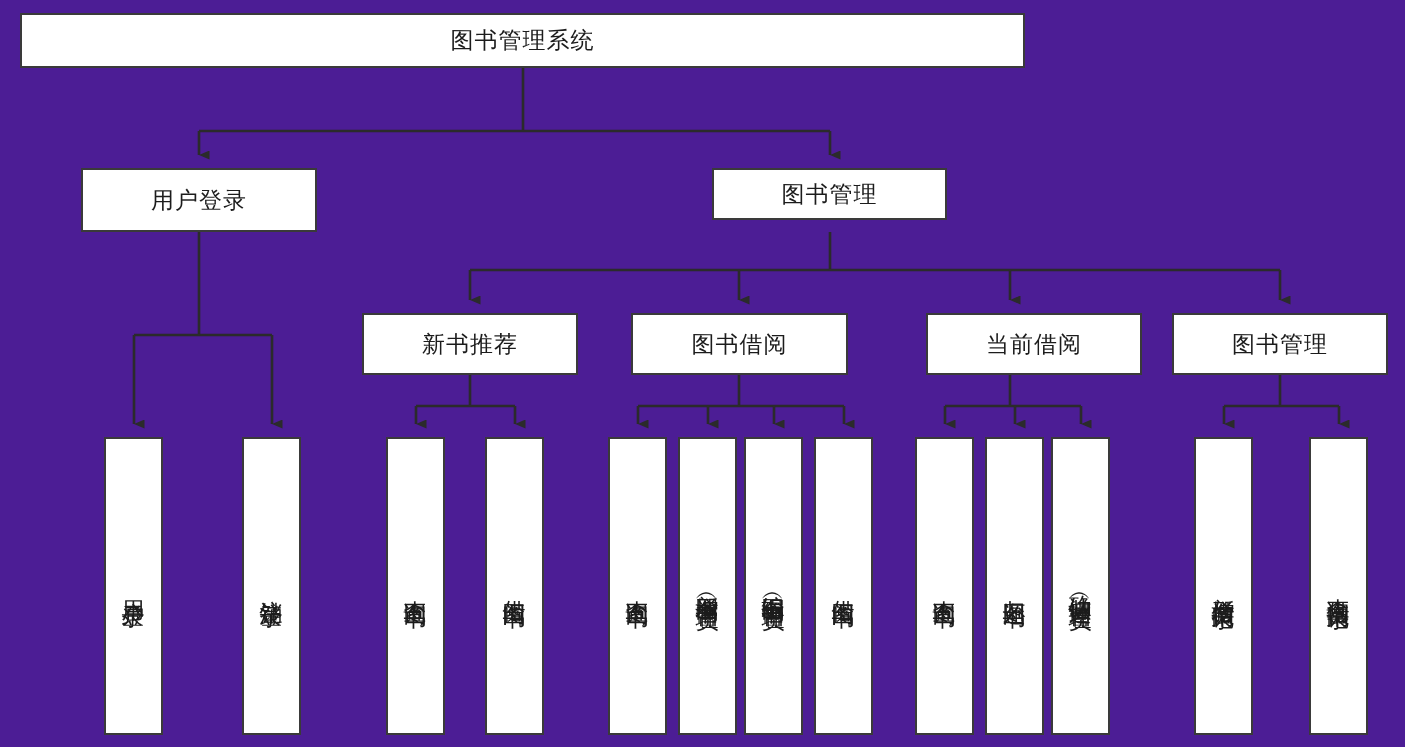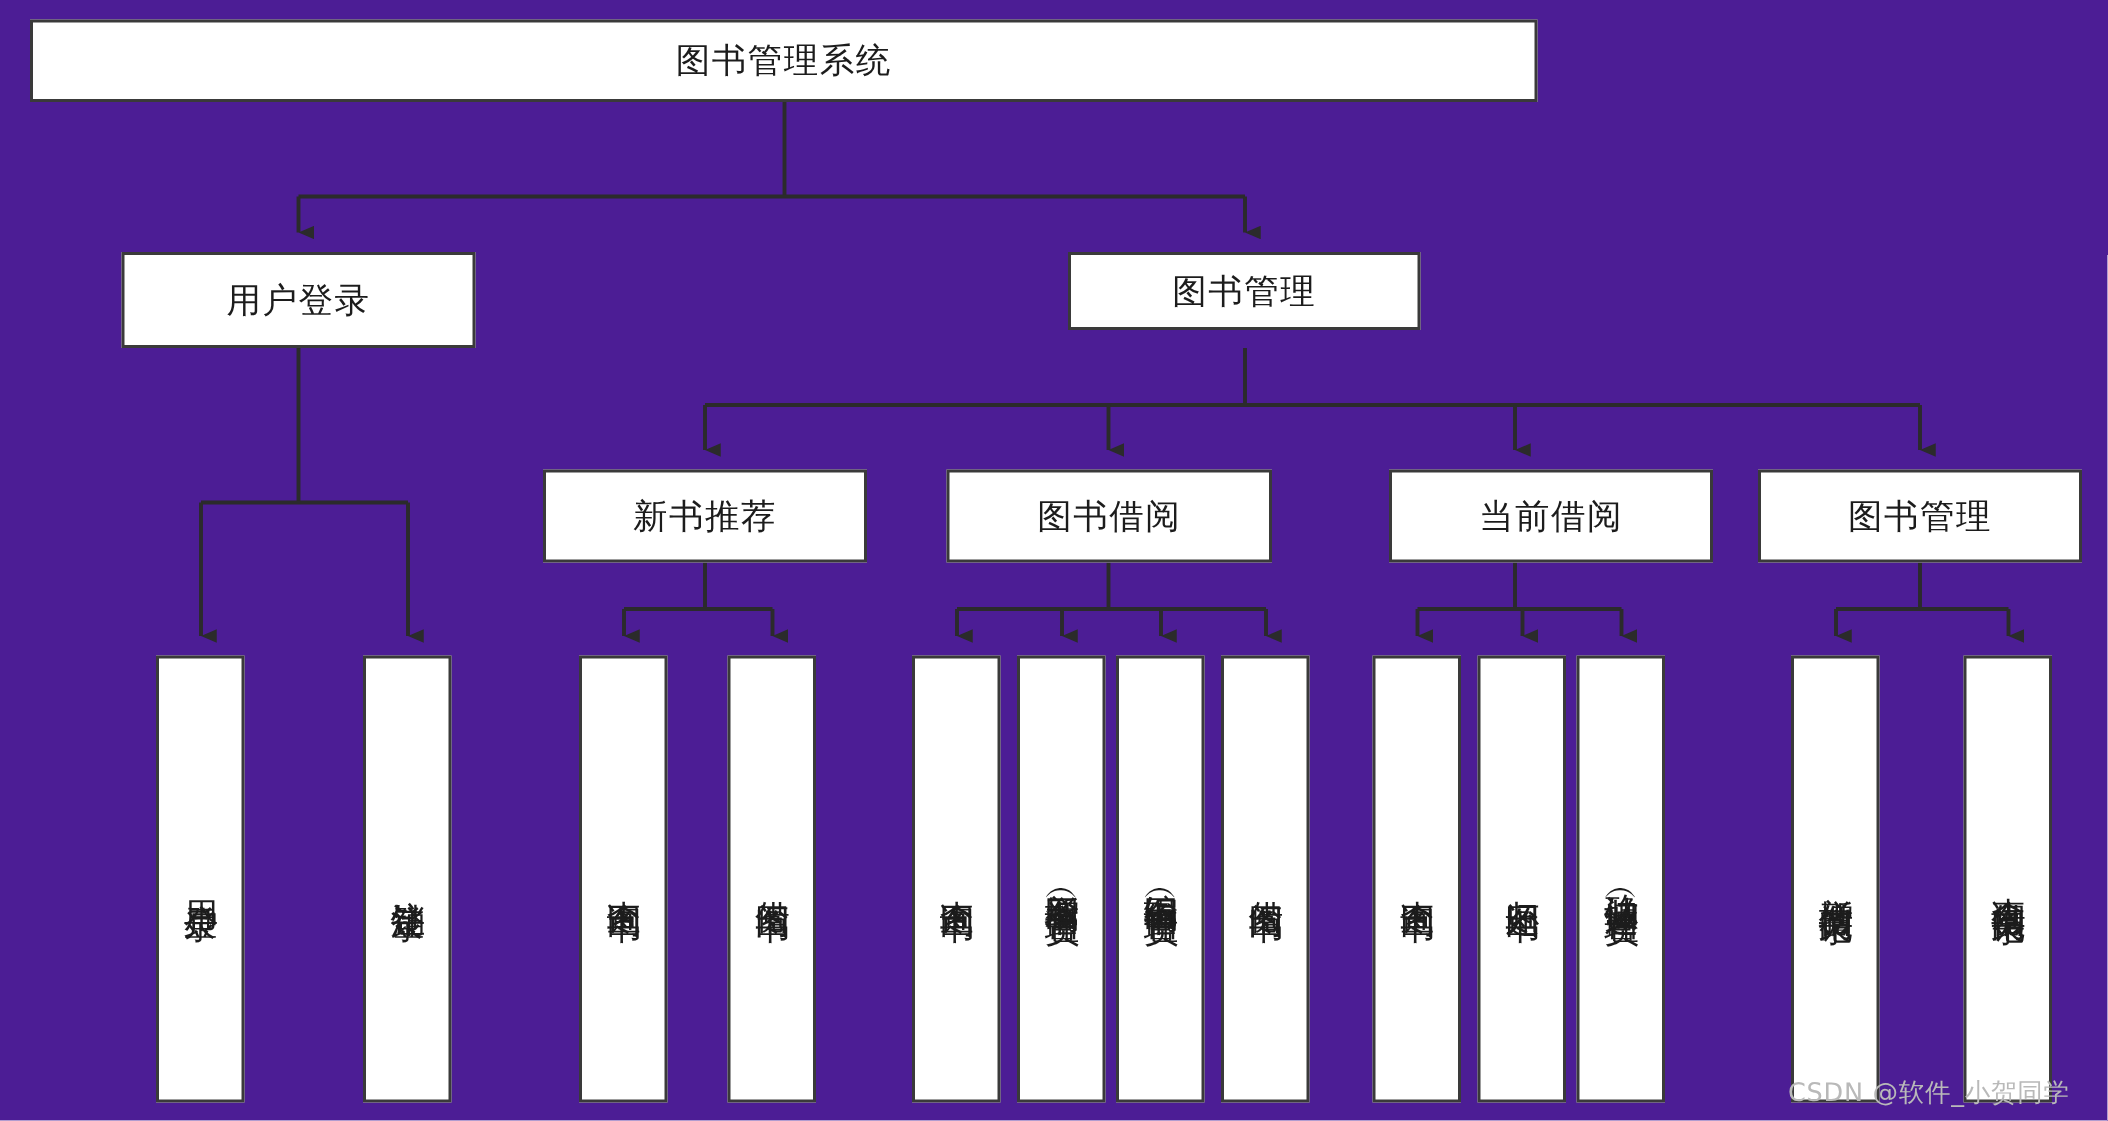--- a/index.html
+++ b/index.html
@@ -174,15 +174,14 @@
   <div class="node vert" style="left:1051px; top:437px; width:59px; height:298px;">
     <span class="vtext">确认归还（管理员）</span>
   </div>
   <div class="node vert" style="left:1194px; top:437px; width:59px; height:298px;">
     <span class="vtext">新增借阅记录</span>
   </div>
   <div class="node vert" style="left:1309px; top:437px; width:59px; height:298px;">
     <span class="vtext">查询借阅记录</span>
   </div>
 
-  <div class="watermark" style="left:1192px; top:717px;">CSDN @软件_小贺同学</div>
 
 </div>
 
 </body></html>

